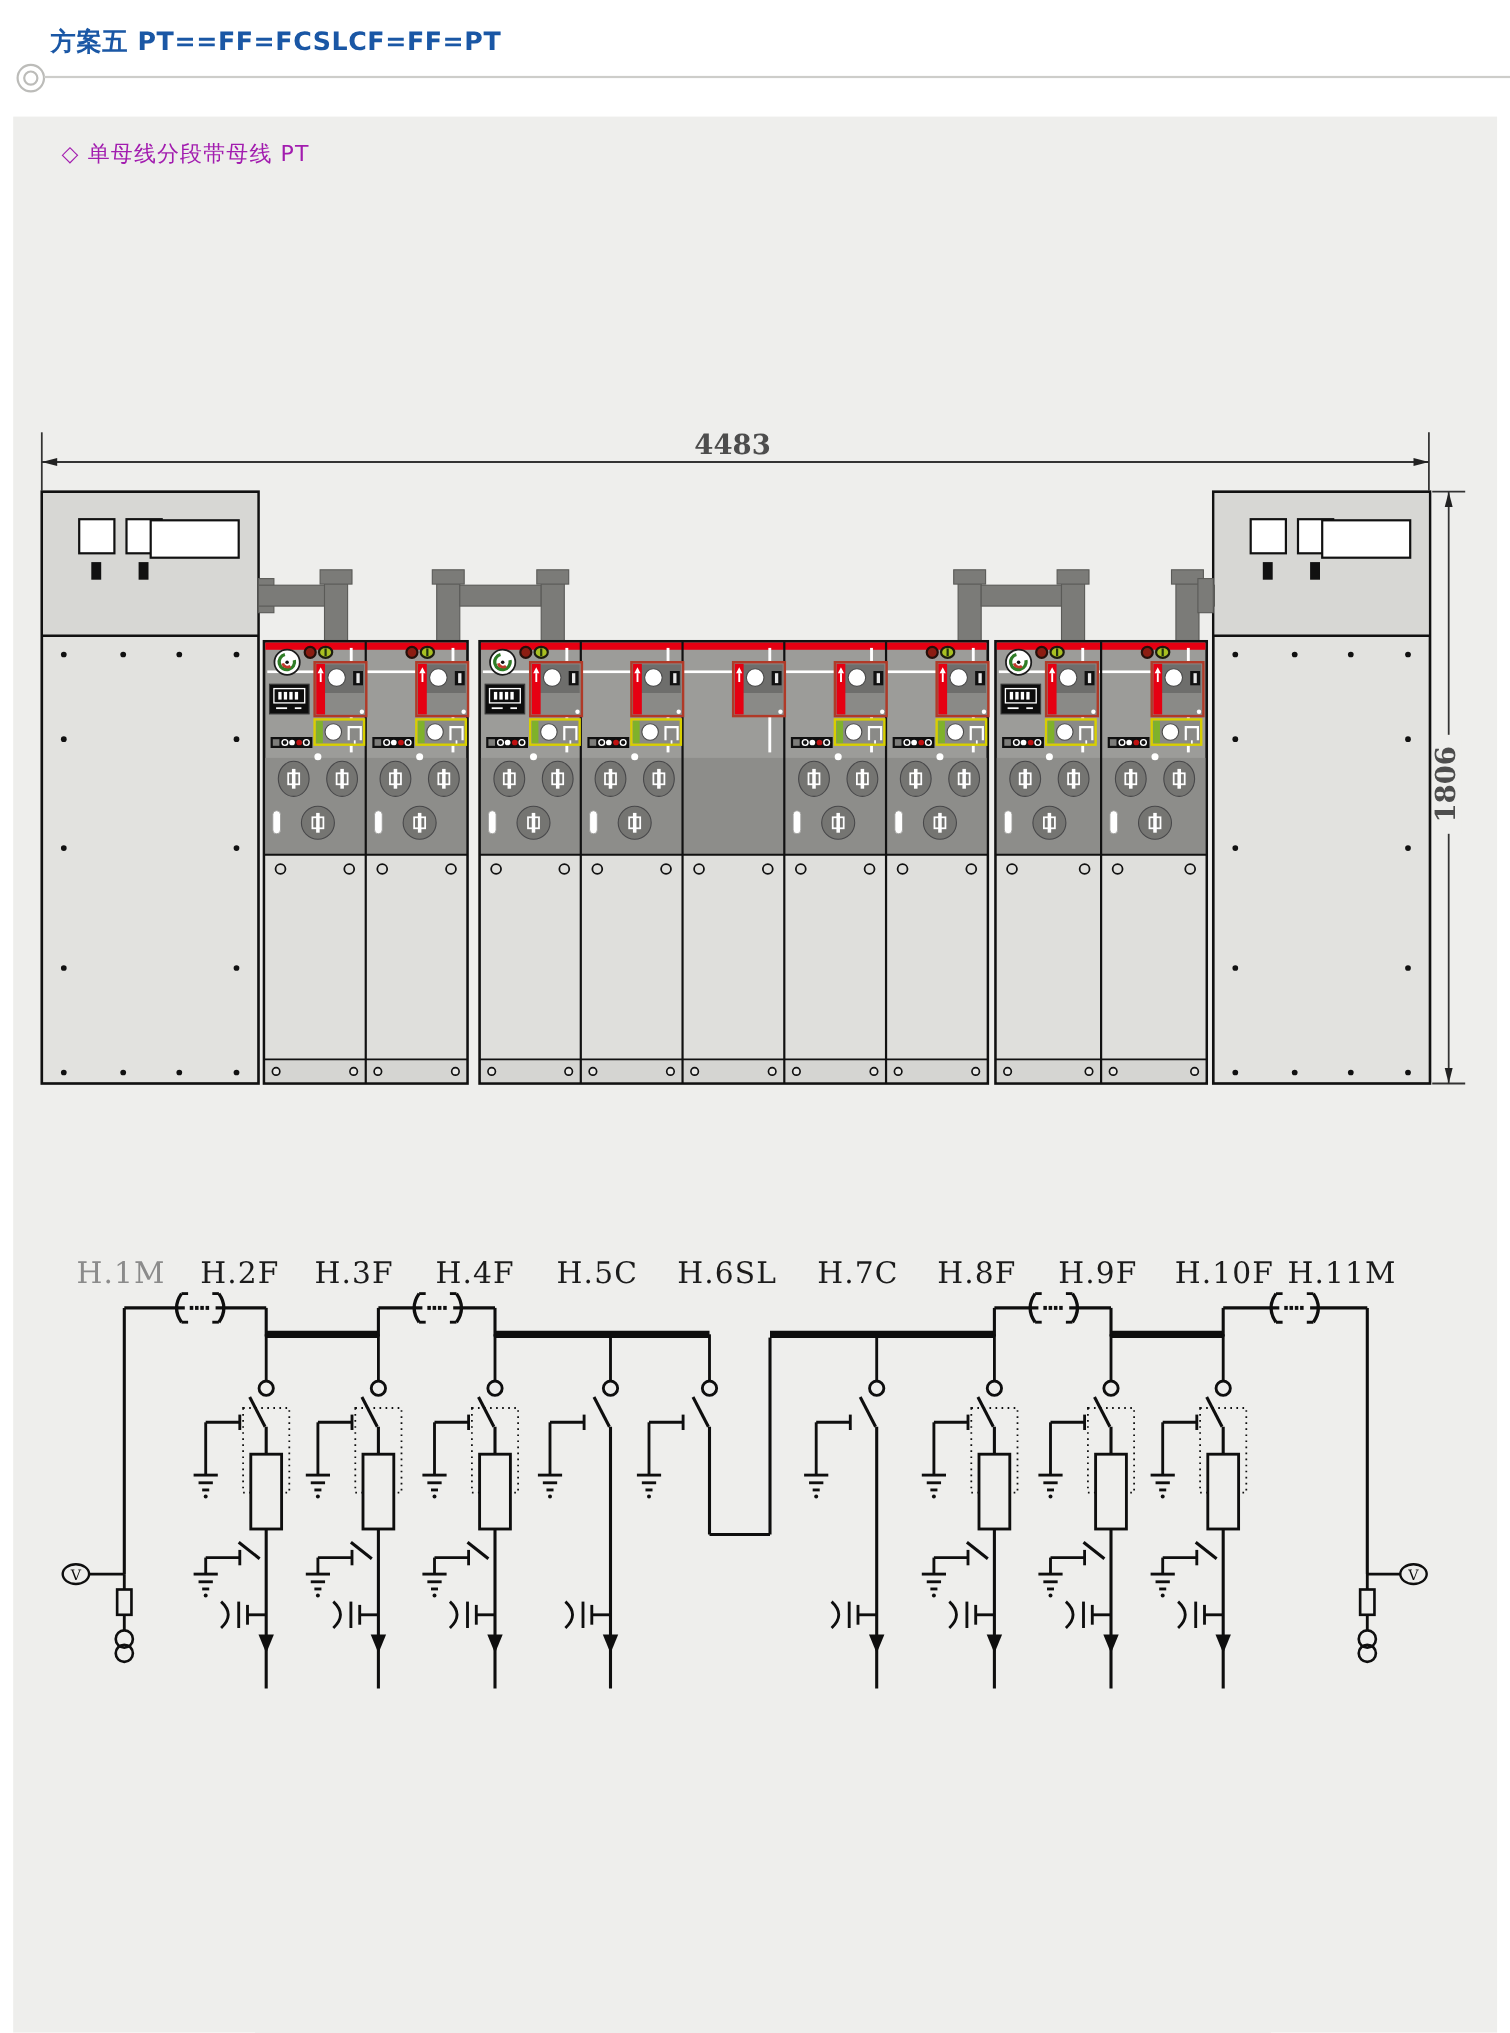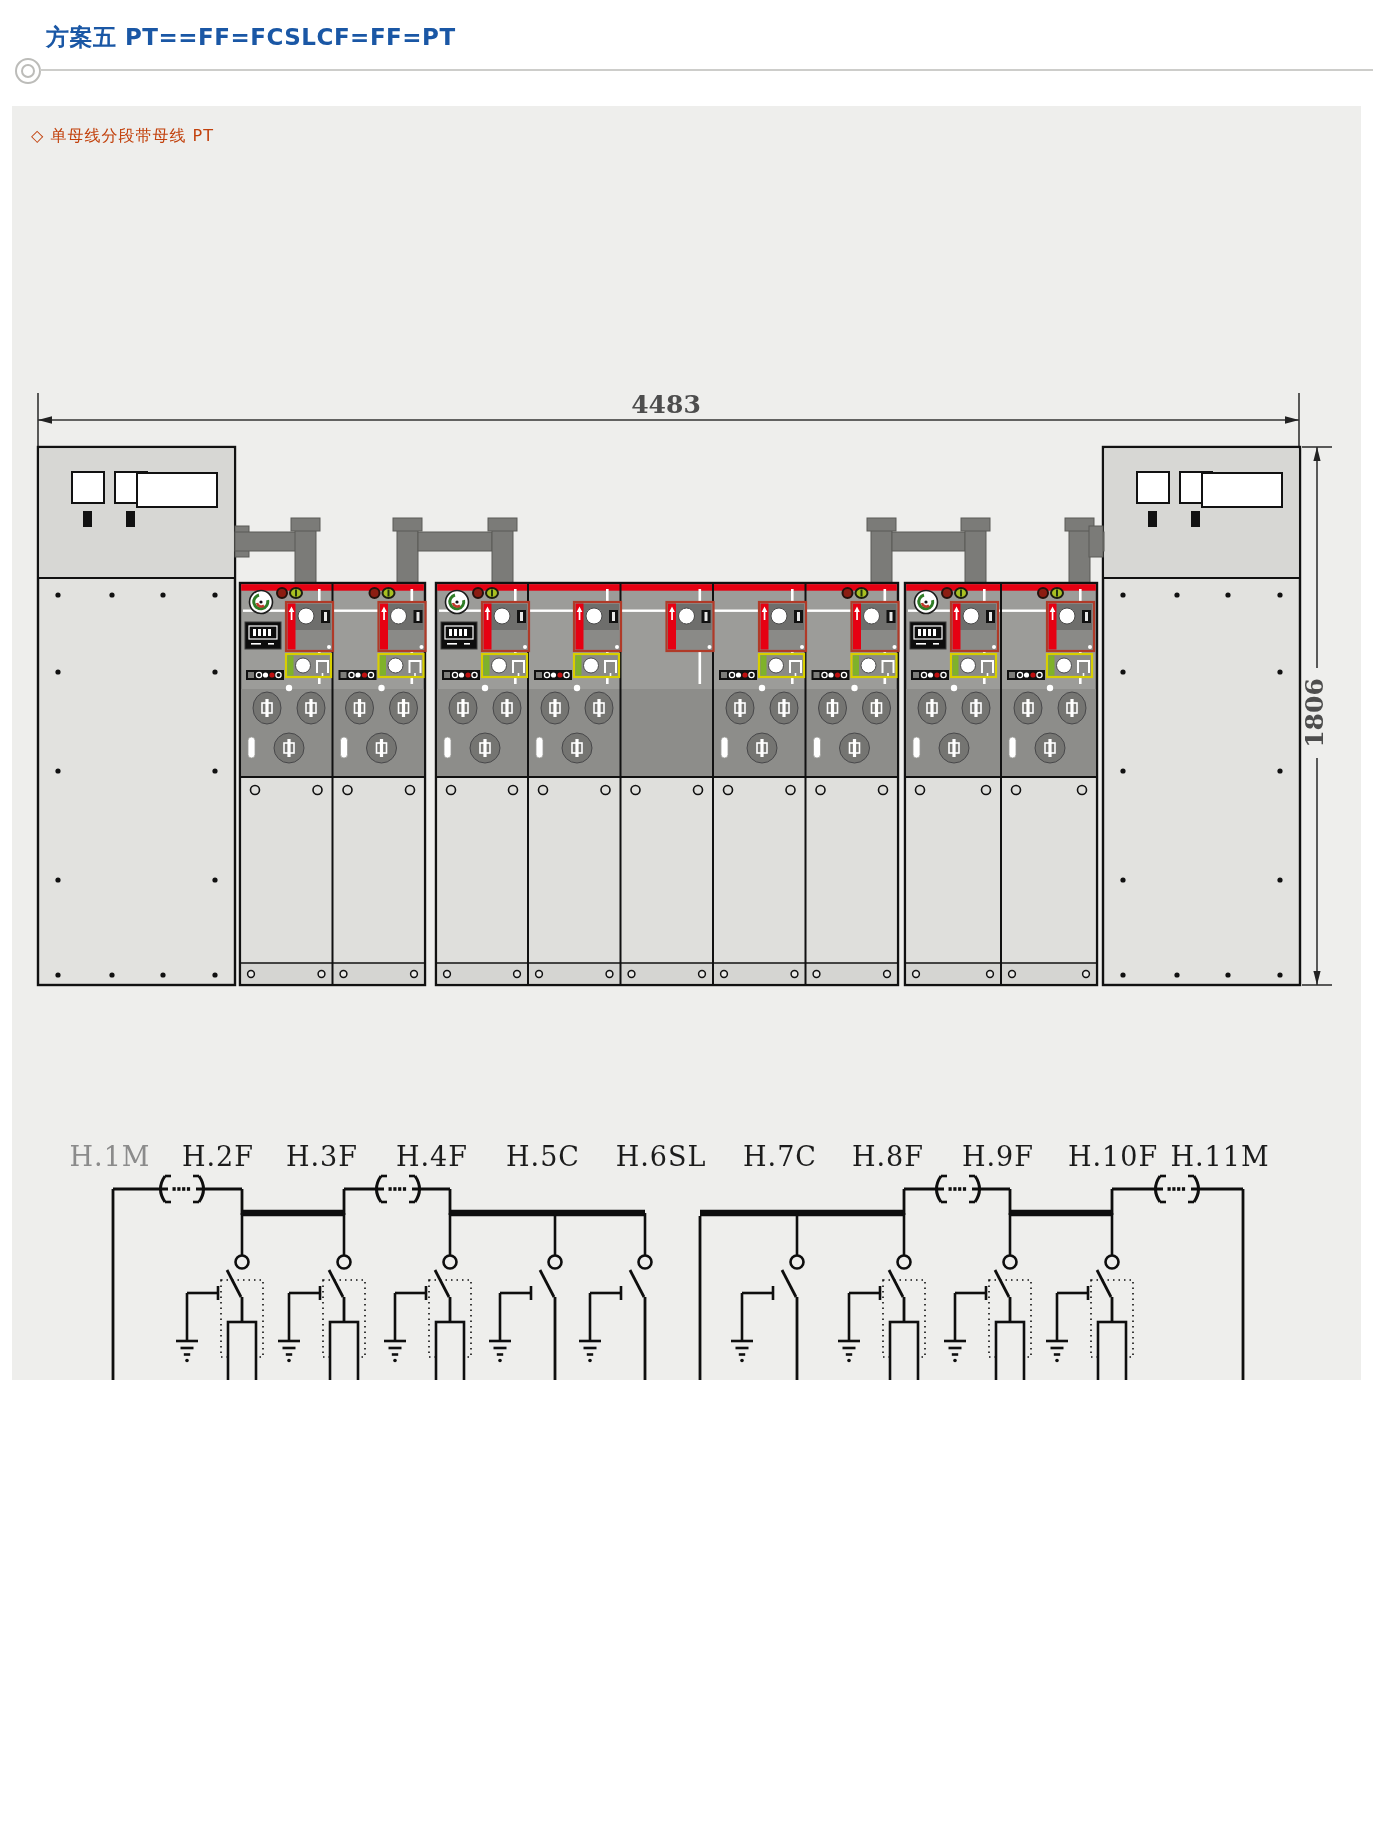--- a/index.html
+++ b/index.html
@@ -1,23 +1,23 @@
 <!DOCTYPE html>
 <html><head>
 <meta charset="utf-8">
 <style>
   html,body{margin:0;padding:0;background:#ffffff;width:1373px;height:1848px;position:relative;
     font-family:"DejaVu Sans","Liberation Sans",sans-serif;}
-  #page{position:absolute;inset:0;width:1373px;height:1380px;overflow:hidden;}
+  #page{position:absolute;inset:0;width:1373px;height:1848px;overflow:hidden;}
   #card{position:absolute;left:12px;top:106px;width:1349px;height:1742px;background:#eeeeec;}
   #title{position:absolute;left:46px;top:22px;font-size:23px;font-weight:bold;color:#1a57a5;letter-spacing:.5px;white-space:nowrap;}
   #rule{position:absolute;left:40px;top:69px;width:1333px;height:2px;background:#cdcdca;}
   #ornament{position:absolute;left:15px;top:58px;width:26px;height:26px;border:2px solid #bcbcb9;border-radius:50%;background:#fff;box-sizing:border-box;}
   #ornament .inner{position:absolute;left:4px;top:4px;width:14px;height:14px;border:2px solid #bcbcb9;border-radius:50%;box-sizing:border-box;}
-  #subtitle{position:absolute;left:31px;top:126px;font-size:16px;color:#c2410c;letter-spacing:1px;white-space:nowrap;}
+  #subtitle{position:absolute;left:56px;top:126px;font-size:20px;color:#a21caf;letter-spacing:1px;white-space:nowrap;}
   svg{position:absolute;left:0;top:0;}
   text{font-family:"DejaVu Serif","Liberation Serif",serif;}
 </style>
 </head>
 <body>
 
 <div id="page">
   <div id="ornament">
       <div class="inner"></div>
     </div>

